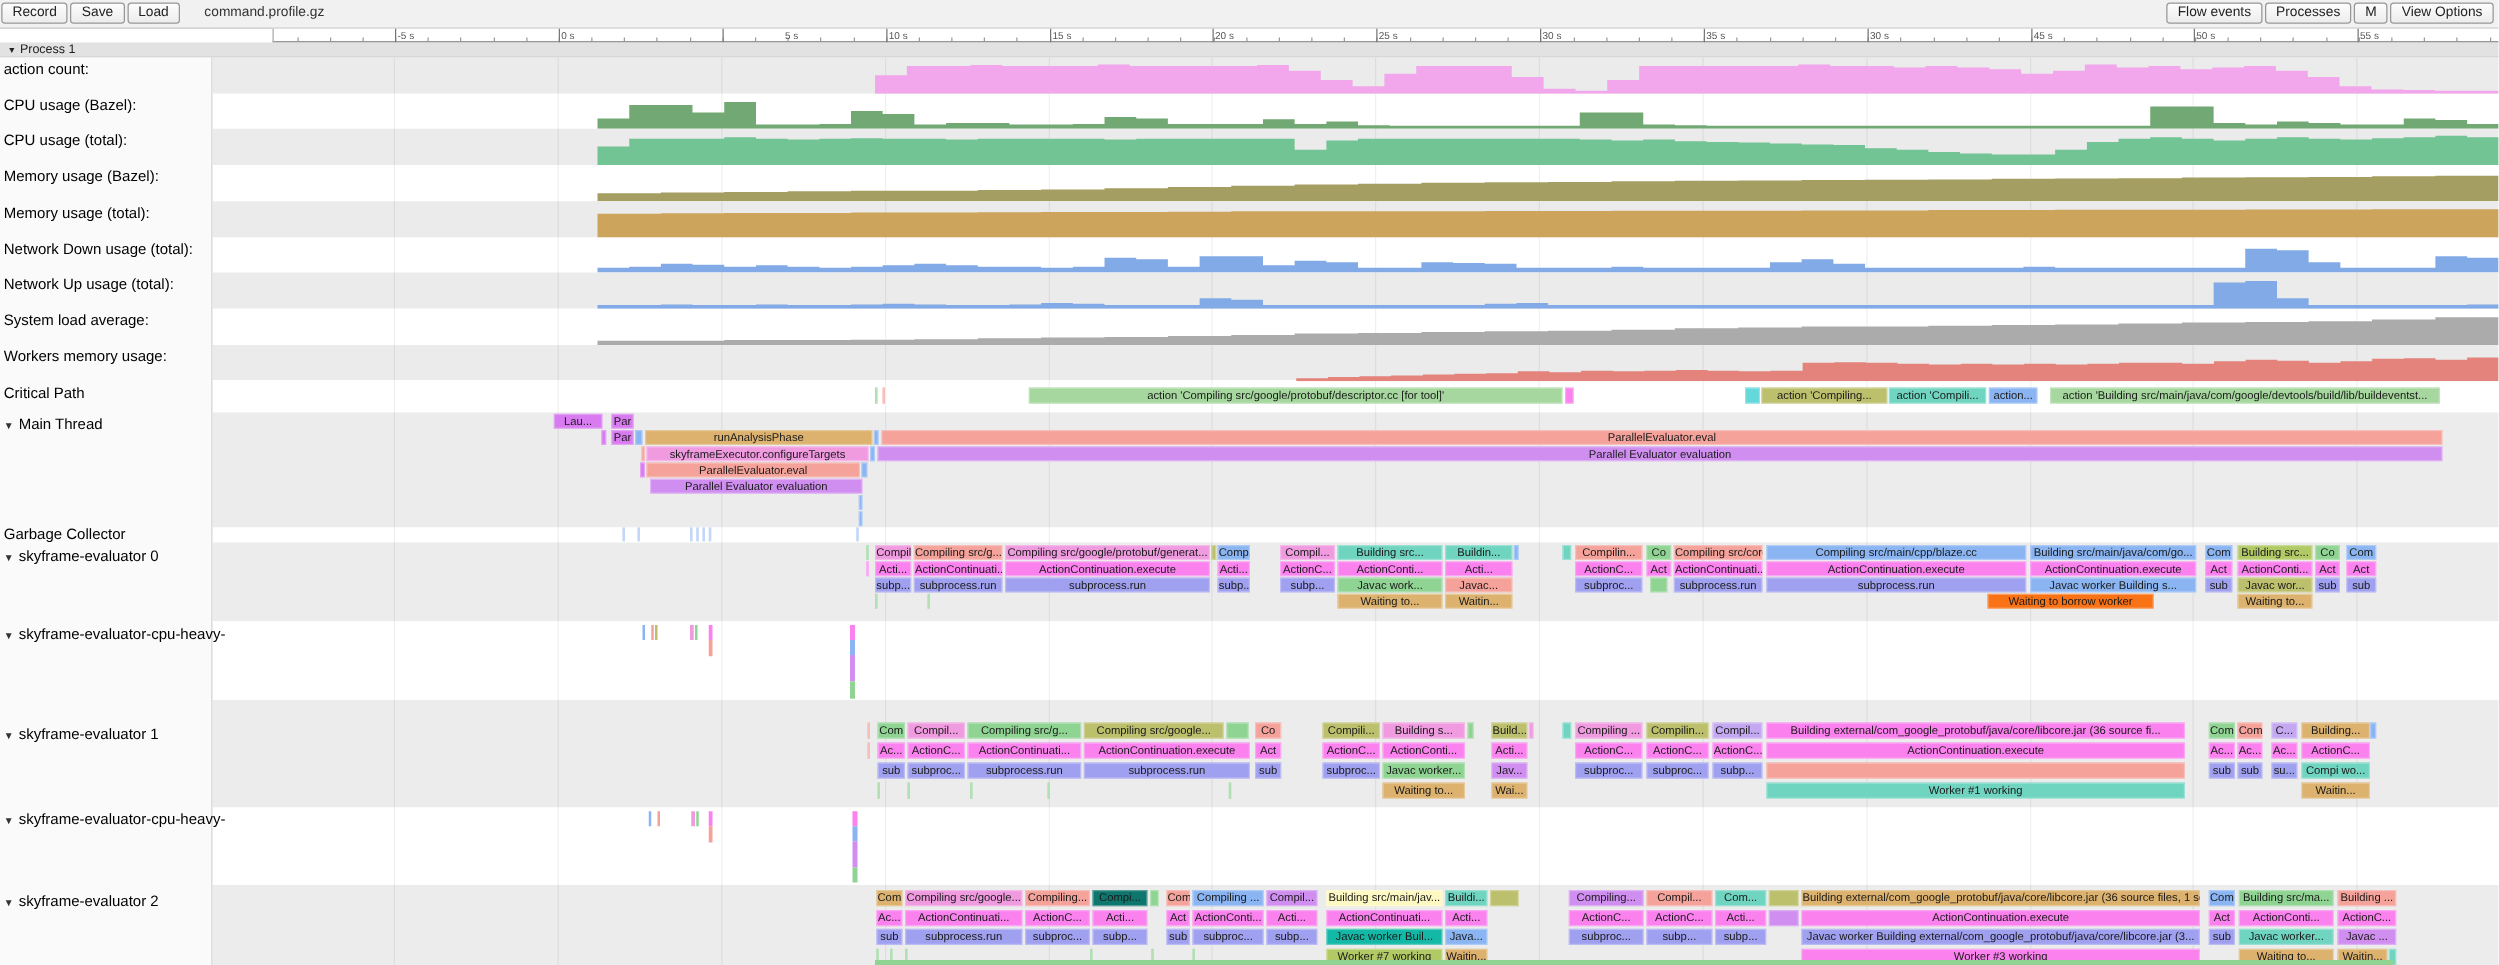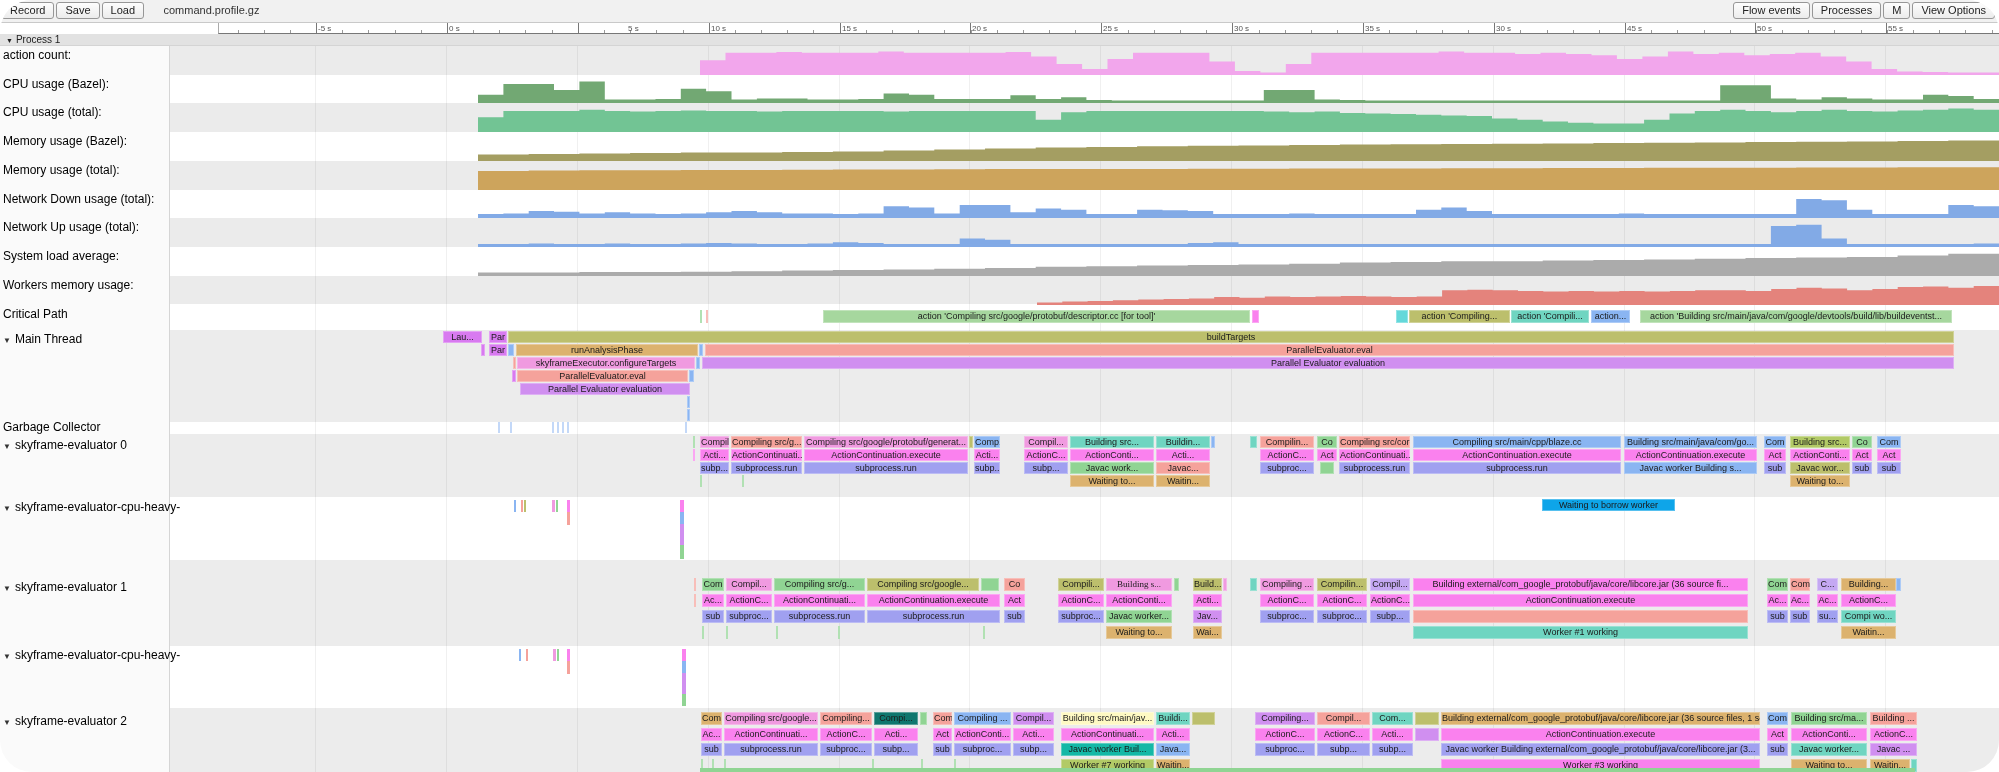--- a/index.html
+++ b/index.html
@@ -1,16 +1,16 @@
 <!DOCTYPE html>
 <html><head>
 <meta charset="utf-8">
 <style>
   html,body{margin:0;padding:0;background:#fff;font-family:"Liberation Sans",sans-serif;}
-  #viewport{position:relative;width:1999px;height:772px;overflow:hidden;background:#fff;border-radius:32px;}
+  #viewport{position:relative;width:1999px;height:772px;overflow:hidden;background:#fff;}
   #toolbar{position:absolute;left:0;top:0;width:1999px;height:23px;background:#f1f1f1;border-bottom:1px solid #c9c9c9;box-sizing:border-box;white-space:nowrap;}
   .tb-btn{display:inline-block;font-size:11px;line-height:15px;padding:0 8px;margin:2px 1px;border:1px solid #979797;border-radius:3px;background:linear-gradient(#fdfdfd,#ececec);color:#222;vertical-align:top;cursor:default;}
   #file-name{font-size:11px;color:#333;margin-left:14px;line-height:21px;display:inline-block;vertical-align:top;}
   #tb-right{position:absolute;right:3px;top:0;}
   #ruler{position:absolute;left:218px;top:23px;width:1781px;height:11px;background:#fff;border-bottom:1px solid #777;border-left:1px solid #aaa;box-sizing:border-box;}
   .rl-min{position:absolute;bottom:0;width:1px;height:3px;background:#999;}
   .rl-maj{position:absolute;top:0;height:11px;width:1px;background:#777;}
   .rl-lab{position:absolute;top:1px;font-size:8px;color:#555;white-space:nowrap;}
   #canvas{position:absolute;left:0;top:34px;width:1999px;height:738px;}
   .stripe{position:absolute;left:170px;width:1829px;}
@@ -202,21 +202,20 @@
       <div class="slice" style="left: 823px; width: 427px; top: 276px; height: 13px; line-height: 13px; background: rgb(166, 215, 158);">action 'Compiling src/google/protobuf/descriptor.cc [for tool]'</div>
       <div class="slice" style="left: 1252px; width: 7px; top: 276px; height: 13px; line-height: 13px; background: rgb(250, 129, 238);"></div>
       <div class="slice" style="left: 1396px; width: 12px; top: 276px; height: 13px; line-height: 13px; background: rgb(100, 216, 218);"></div>
       <div class="slice" style="left: 1409px; width: 101px; top: 276px; height: 13px; line-height: 13px; background: rgb(188, 191, 108);">action 'Compiling...</div>
       <div class="slice" style="left: 1511px; width: 78px; top: 276px; height: 13px; line-height: 13px; background: rgb(111, 213, 193);">action 'Compili...</div>
       <div class="slice" style="left: 1591px; width: 39px; top: 276px; height: 13px; line-height: 13px; background: rgb(138, 181, 242);">action...</div>
       <div class="slice" style="left: 1640px; width: 312px; top: 276px; height: 13px; line-height: 13px; background: rgb(166, 215, 158);">action 'Building src/main/java/com/google/devtools/build/lib/buildeventst...</div>
       <div class="rowlab" style="top: 298px;"><span class="arr">▼</span><span>Main Thread</span></div>
       <div class="slice" style="left: 443px; width: 39px; top: 297px; height: 12px; line-height: 12px; background: rgb(216, 122, 240);">Lau...</div>
       <div class="slice" style="left: 489px; width: 18px; top: 297px; height: 12px; line-height: 12px; background: rgb(216, 122, 240);">Par</div>
-      <div class="slice" style="left: 508px; width: 1446px; top: 297px; height: 12px; line-height: 12px; background: rgb(188, 191, 108);">buildTargets</div>
       <div class="slice" style="left: 481px; width: 4px; top: 310px; height: 12px; line-height: 12px; background: rgb(216, 122, 240);"></div>
       <div class="slice" style="left: 489px; width: 18px; top: 310px; height: 12px; line-height: 12px; background: rgb(216, 122, 240);">Par</div>
       <div class="slice" style="left: 508px; width: 6px; top: 310px; height: 12px; line-height: 12px; background: rgb(138, 181, 242);"></div>
       <div class="slice" style="left: 516px; width: 182px; top: 310px; height: 12px; line-height: 12px; background: rgb(220, 178, 110);">runAnalysisPhase</div>
       <div class="slice" style="left: 699px; width: 4px; top: 310px; height: 12px; line-height: 12px; background: rgb(138, 181, 242);"></div>
       <div class="slice" style="left: 705px; width: 1249px; top: 310px; height: 12px; line-height: 12px; background: rgb(245, 162, 155);">ParallelEvaluator.eval</div>
       <div class="slice" style="left: 513px; width: 3px; top: 323px; height: 12px; line-height: 12px; background: rgb(245, 162, 155);"></div>
       <div class="slice" style="left: 517px; width: 178px; top: 323px; height: 12px; line-height: 12px; background: rgb(240, 154, 224);">skyframeExecutor.configureTargets</div>
       <div class="slice" style="left: 696px; width: 4px; top: 323px; height: 12px; line-height: 12px; background: rgb(138, 181, 242);"></div>
       <div class="slice" style="left: 702px; width: 1252px; top: 323px; height: 12px; line-height: 12px; background: rgb(208, 143, 240);">Parallel Evaluator evaluation</div>
@@ -285,21 +284,21 @@
       <div class="slice" style="left: 1413px; width: 208px; top: 428px; height: 12px; line-height: 12px; background: rgb(160, 160, 240);">subprocess.run</div>
       <div class="slice" style="left: 1624px; width: 133px; top: 428px; height: 12px; line-height: 12px; background: rgb(138, 181, 242);">Javac worker Building s...</div>
       <div class="slice" style="left: 1764px; width: 22px; top: 428px; height: 12px; line-height: 12px; background: rgb(160, 160, 240);">sub</div>
       <div class="slice" style="left: 1790px; width: 60px; top: 428px; height: 12px; line-height: 12px; background: rgb(188, 191, 108);">Javac wor...</div>
       <div class="slice" style="left: 1852px; width: 20px; top: 428px; height: 12px; line-height: 12px; background: rgb(160, 160, 240);">sub</div>
       <div class="slice" style="left: 1877px; width: 24px; top: 428px; height: 12px; line-height: 12px; background: rgb(160, 160, 240);">sub</div>
       <div class="slice" style="left: 700px; width: 2px; top: 441px; height: 12px; line-height: 12px; background: rgb(144, 212, 147);"></div>
       <div class="slice" style="left: 742px; width: 2px; top: 441px; height: 12px; line-height: 12px; background: rgb(144, 212, 147);"></div>
       <div class="slice" style="left: 1070px; width: 84px; top: 441px; height: 12px; line-height: 12px; background: rgb(220, 178, 110);">Waiting to...</div>
       <div class="slice" style="left: 1156px; width: 54px; top: 441px; height: 12px; line-height: 12px; background: rgb(220, 178, 110);">Waitin...</div>
-      <div class="slice" style="left: 1542px; width: 133px; top: 441px; height: 12px; line-height: 12px; background: #0ea5e9; margin-top: 24px;">Waiting to borrow worker</div>
+      <div class="slice" style="left: 1590px; width: 133px; top: 441px; height: 12px; line-height: 12px; background: #f97316;">Waiting to borrow worker</div>
       <div class="slice" style="left: 1790px; width: 60px; top: 441px; height: 12px; line-height: 12px; background: rgb(220, 178, 110);">Waiting to...</div>
       <div class="rowlab" style="top: 466px;"><span class="arr">▼</span><span>skyframe-evaluator-cpu-heavy-</span></div>
       <div class="tick" style="left: 514px; width: 2px; top: 466px; height: 12px; background: rgb(138, 181, 242);"></div>
       <div class="tick" style="left: 521px; width: 2px; top: 466px; height: 12px; background: rgb(245, 162, 155);"></div>
       <div class="tick" style="left: 524px; width: 2px; top: 466px; height: 12px; background: rgb(188, 191, 108);"></div>
       <div class="tick" style="left: 552px; width: 3px; top: 466px; height: 12px; background: rgb(240, 154, 224);"></div>
       <div class="tick" style="left: 556px; width: 2px; top: 466px; height: 12px; background: rgb(144, 212, 147);"></div>
       <div class="tick" style="left: 567px; width: 3px; top: 466px; height: 12px; background: rgb(250, 129, 238);"></div>
       <div class="tick" style="left: 567px; width: 3px; top: 478px; height: 13px; background: rgb(245, 162, 155);"></div>
       <div class="tick" style="left: 680px; width: 4px; top: 466px; height: 12px; background: rgb(250, 129, 238);"></div>
@@ -308,21 +307,21 @@
       <div class="tick" style="left: 680px; width: 4px; top: 511px; height: 14px; background: rgb(144, 212, 147);"></div>
       <div class="rowlab" style="top: 546px;"><span class="arr">▼</span><span>skyframe-evaluator 1</span></div>
       <div class="slice" style="left: 694px; width: 2px; top: 544px; height: 13px; line-height: 13px; background: rgb(245, 162, 155);"></div>
       <div class="slice" style="left: 702px; width: 22px; top: 544px; height: 13px; line-height: 13px; background: rgb(144, 212, 147);">Com</div>
       <div class="slice" style="left: 726px; width: 46px; top: 544px; height: 13px; line-height: 13px; background: rgb(240, 154, 224);">Compil...</div>
       <div class="slice" style="left: 774px; width: 91px; top: 544px; height: 13px; line-height: 13px; background: rgb(144, 212, 147);">Compiling src/g...</div>
       <div class="slice" style="left: 867px; width: 112px; top: 544px; height: 13px; line-height: 13px; background: rgb(188, 191, 108);">Compiling src/google...</div>
       <div class="slice" style="left: 981px; width: 18px; top: 544px; height: 13px; line-height: 13px; background: rgb(144, 212, 147);"></div>
       <div class="slice" style="left: 1004px; width: 21px; top: 544px; height: 13px; line-height: 13px; background: rgb(245, 162, 155);">Co</div>
       <div class="slice" style="left: 1058px; width: 46px; top: 544px; height: 13px; line-height: 13px; background: rgb(188, 191, 108);">Compili...</div>
-      <div class="slice" style="left: 1106px; width: 66px; top: 544px; height: 13px; line-height: 13px; background: rgb(240, 154, 224); font-family: Liberation Serif, serif;">Building s...</div>
+      <div class="slice" style="left: 1106px; width: 66px; top: 544px; height: 13px; line-height: 13px; background: rgb(240, 154, 224);">Building s...</div>
       <div class="slice" style="left: 1174px; width: 5px; top: 544px; height: 13px; line-height: 13px; background: rgb(144, 212, 147);"></div>
       <div class="slice" style="left: 1193px; width: 29px; top: 544px; height: 13px; line-height: 13px; background: rgb(188, 191, 108);">Build...</div>
       <div class="slice" style="left: 1223px; width: 4px; top: 544px; height: 13px; line-height: 13px; background: rgb(240, 154, 224);"></div>
       <div class="slice" style="left: 1250px; width: 7px; top: 544px; height: 13px; line-height: 13px; background: rgb(111, 213, 193);"></div>
       <div class="slice" style="left: 1260px; width: 54px; top: 544px; height: 13px; line-height: 13px; background: rgb(240, 154, 224);">Compiling ...</div>
       <div class="slice" style="left: 1317px; width: 50px; top: 544px; height: 13px; line-height: 13px; background: rgb(188, 191, 108);">Compilin...</div>
       <div class="slice" style="left: 1370px; width: 40px; top: 544px; height: 13px; line-height: 13px; background: rgb(196, 168, 242);">Compil...</div>
       <div class="slice" style="left: 1413px; width: 335px; top: 544px; height: 13px; line-height: 13px; background: rgb(250, 129, 238);">Building external/com_google_protobuf/java/core/libcore.jar (36 source fi...</div>
       <div class="slice" style="left: 1767px; width: 21px; top: 544px; height: 13px; line-height: 13px; background: rgb(144, 212, 147);">Com</div>
       <div class="slice" style="left: 1790px; width: 20px; top: 544px; height: 13px; line-height: 13px; background: rgb(245, 162, 155);">Com</div>

